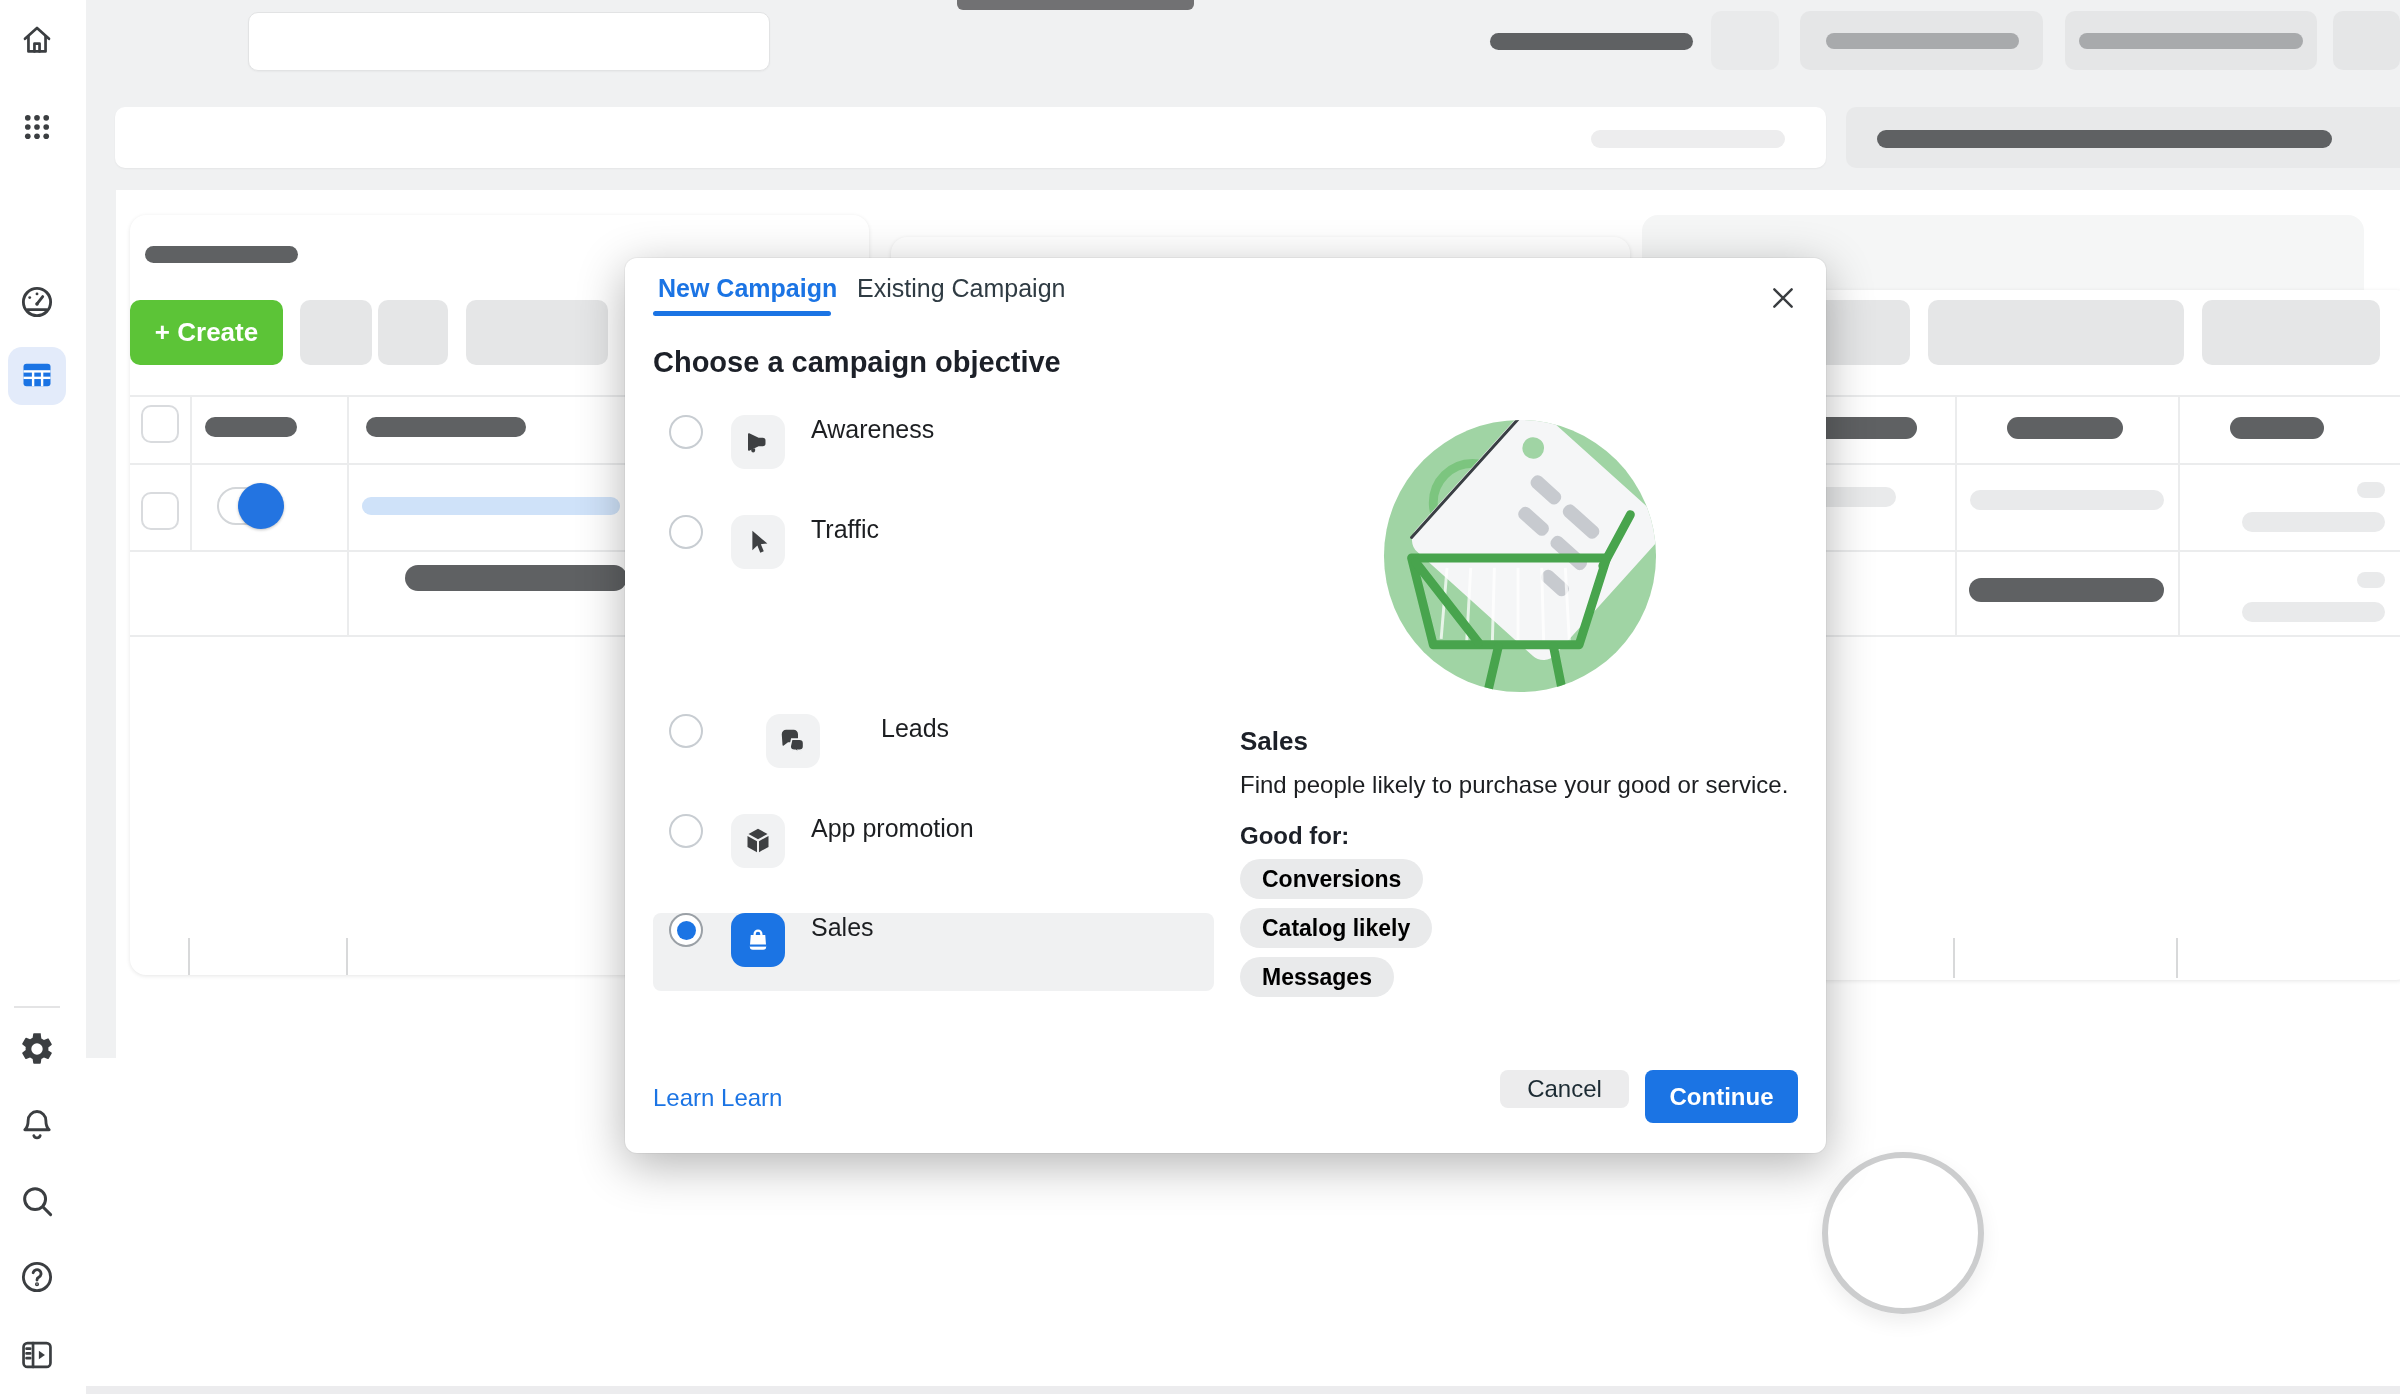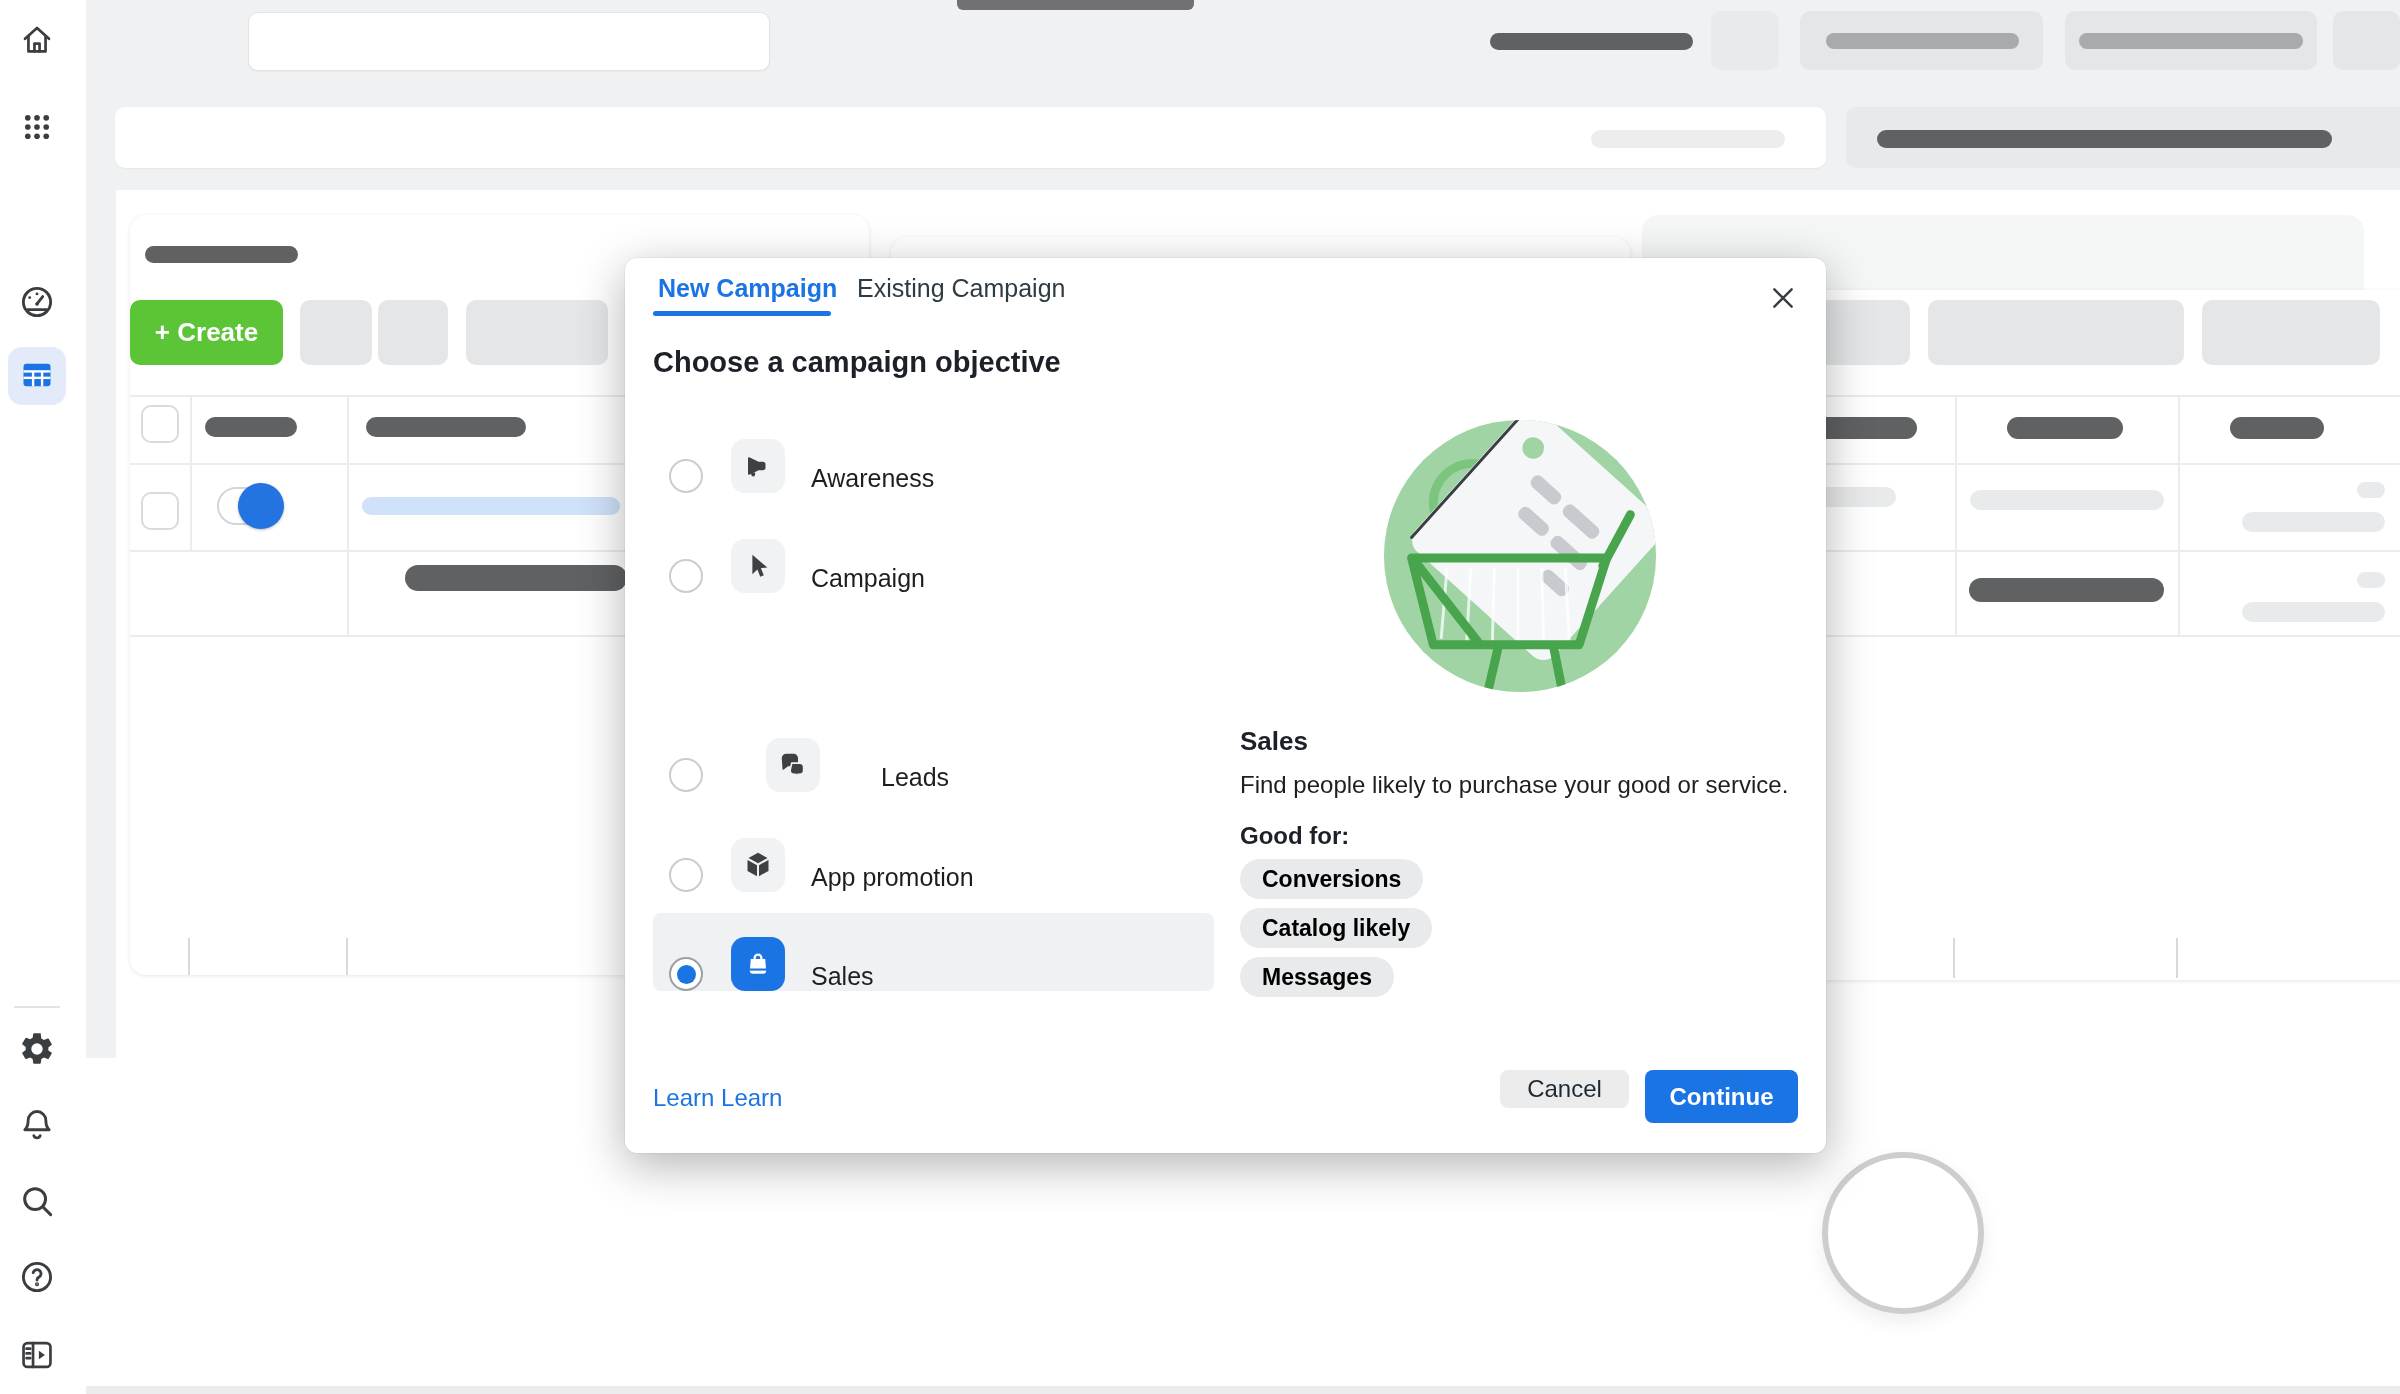--- a/index.html
+++ b/index.html
@@ -15,21 +15,21 @@
   .hline{background:#ebeced;height:2px;}
   .vline{background:#ebeced;width:2px;}
   .stub{background:#d8d9da;width:2px;}
   .checkbox{width:38px;height:38px;border:2px solid #d9dbde;border-radius:10px;background:#fff;box-sizing:border-box;}
   .sidebar-btn{width:56px;height:56px;display:flex;align-items:center;justify-content:center;background:transparent;border:none;border-radius:14px;}
   
   #modal{left:625px;top:258px;width:1201px;height:895px;background:#fff;border-radius:12px;
          box-shadow:0 12px 48px rgba(0,0,0,.30),0 0 0 1px rgba(0,0,0,.04);}
   .tab{font-size:25px;font-weight:700;color:#1b74e4;background:none;border:none;padding:0;font-family:inherit;}
   .tab.inactive{color:#2f3b43;font-weight:500;}
-  .obj-row{left:28px;width:561px;height:78px;display:flex;align-items:flex-end;padding-left:16px;box-sizing:border-box;border-radius:8px;}
+  .obj-row{left:28px;width:561px;height:78px;display:flex;align-items:flex-start;padding-left:16px;box-sizing:border-box;border-radius:8px;}
   .obj-row.selected{background:#f0f1f2;}
   .radio{width:34px;height:34px;border-radius:50%;background:#fff;border:2px solid #c8cdd2;box-sizing:border-box;flex:none;}
   .radio.checked{border-color:#9aa0a6;display:flex;align-items:center;justify-content:center;}
   .radio.checked::after{content:"";width:19px;height:19px;border-radius:50%;background:#1b74e4;}
   .obj-tile{width:54px;height:54px;border-radius:14px;background:#f1f2f3;margin-left:28px;display:flex;align-items:center;justify-content:center;flex:none;}
   .obj-tile.blue{background:#1b74e4;}
   .obj-label{margin-left:26px;font-size:25px;color:#1c1e21;}
   .tag{position:absolute;left:615px;height:40px;background:#e9eaeb;border-radius:20px;display:flex;align-items:center;
        padding:0 22px;font-size:23px;font-weight:700;color:#000000;}
   .btn{border:none;border-radius:8px;font-family:inherit;font-size:24px;display:flex;align-items:center;justify-content:center;}
@@ -228,21 +228,21 @@
       </span>
       <span class="obj-label">Awareness</span>
     </div>
     <div class="abs obj-row" style="top:257px;">
       <span class="radio"></span>
       <span class="obj-tile">
         <svg width="30" height="30" viewBox="0 0 24 24" fill="#3e4042">
             <path d="M7.5 3 7.5 18.5 11.5 14.8 13.8 20.5 16.6 19.3 14.3 13.7 19.5 13.2 Z"></path>
           </svg>
       </span>
-      <span class="obj-label">Campaign</span>
+      <span class="obj-label">Traffic</span>
     </div>
     <div class="abs obj-row" style="top:456px;gap:35px;">
       <span class="radio"></span>
       <span class="obj-tile">
         <svg width="30" height="30" viewBox="0 0 24 24">
             <path fill="#3e4042" d="M3 6.5A3.5 3.5 0 0 1 6.5 3h6A3.5 3.5 0 0 1 16 6.5v3a3.5 3.5 0 0 1-3.5 3.5H8l-3.4 2.6a.6.6 0 0 1-1-.48z"></path>
             <path fill="#3e4042" stroke="#f1f2f3" stroke-width="1.3" d="M11 10.5h6.2a3.3 3.3 0 0 1 3.3 3.3v2.4a3.3 3.3 0 0 1-3.3 3.3h-.9l2 2.6-4.3-2.6h-1a3.3 3.3 0 0 1-3.3-3.3z"></path>
           </svg>
       </span>
       <span class="obj-label">Leads</span>

